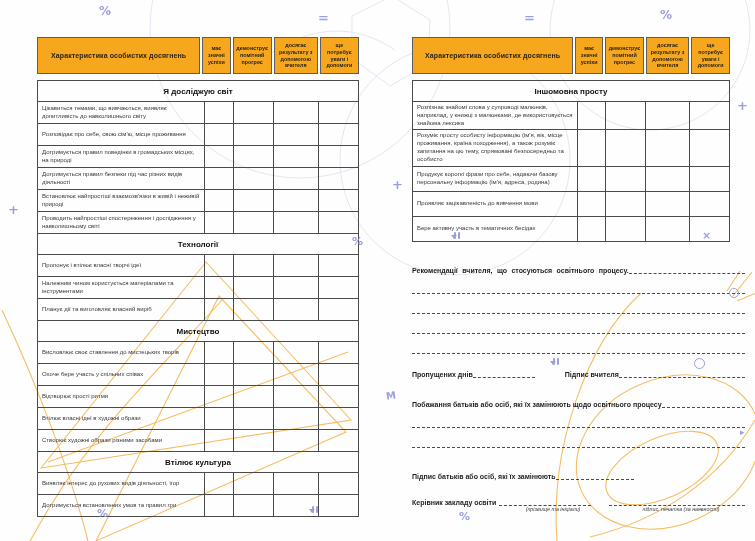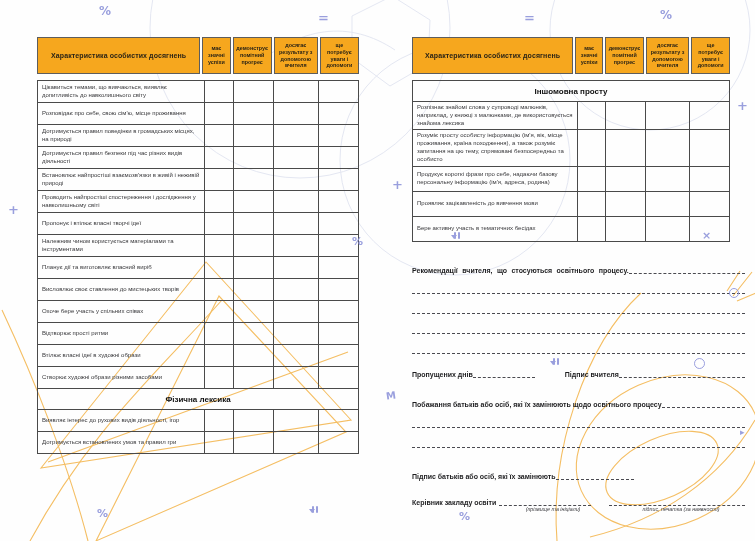--- a/index.html
+++ b/index.html
@@ -105,20 +105,23 @@
     <table class="assess-body">
       <colgroup>
           <col style="width:52%">
           <col style="width:9%">
           <col style="width:12.5%">
           <col style="width:14%">
           <col style="width:12.5%">
         </colgroup>
       <tbody>
           <tr>
+            <td colspan="5" class="sec-title">Я досліджую світ</td>
+          </tr>
+          <tr>
             <td class="desc">Цікавиться темами, що вивчаються, виявляє допитливість до навколишнього світу</td>
             <td class="mark"></td>
             <td class="mark"></td>
             <td class="mark"></td>
             <td class="mark"></td>
           </tr>
           <tr>
             <td class="desc">Розповідає про себе, свою сім'ю, місце проживання</td>
             <td class="mark"></td>
             <td class="mark"></td>
@@ -147,20 +150,23 @@
             <td class="mark"></td>
           </tr>
           <tr>
             <td class="desc">Проводить найпростіші спостереження і дослідження у навколишньому світі</td>
             <td class="mark"></td>
             <td class="mark"></td>
             <td class="mark"></td>
             <td class="mark"></td>
           </tr>
           <tr>
+            <td colspan="5" class="sec-title">Технології</td>
+          </tr>
+          <tr>
             <td class="desc">Пропонує і втілює власні творчі ідеї</td>
             <td class="mark"></td>
             <td class="mark"></td>
             <td class="mark"></td>
             <td class="mark"></td>
           </tr>
           <tr>
             <td class="desc">Належним чином користується матеріалами та інструментами</td>
             <td class="mark"></td>
             <td class="mark"></td>
@@ -168,20 +174,23 @@
             <td class="mark"></td>
           </tr>
           <tr>
             <td class="desc">Планує дії та виготовляє власний виріб</td>
             <td class="mark"></td>
             <td class="mark"></td>
             <td class="mark"></td>
             <td class="mark"></td>
           </tr>
           <tr>
+            <td colspan="5" class="sec-title">Мистецтво</td>
+          </tr>
+          <tr>
             <td class="desc">Висловлює своє ставлення до мистецьких творів</td>
             <td class="mark"></td>
             <td class="mark"></td>
             <td class="mark"></td>
             <td class="mark"></td>
           </tr>
           <tr>
             <td class="desc">Охоче бере участь у спільних співах</td>
             <td class="mark"></td>
             <td class="mark"></td>
@@ -203,21 +212,21 @@
             <td class="mark"></td>
           </tr>
           <tr>
             <td class="desc">Створює художні образи різними засобами</td>
             <td class="mark"></td>
             <td class="mark"></td>
             <td class="mark"></td>
             <td class="mark"></td>
           </tr>
           <tr>
-            <td colspan="5" class="sec-title">Фізична лексика</td>
+            <td colspan="5" class="sec-title">Втілює культура</td>
           </tr>
           <tr>
             <td class="desc">Виявляє інтерес до рухових видів діяльності, ігор</td>
             <td class="mark"></td>
             <td class="mark"></td>
             <td class="mark"></td>
             <td class="mark"></td>
           </tr>
           <tr>
             <td class="desc">Дотримується встановлених умов та правил гри</td>

